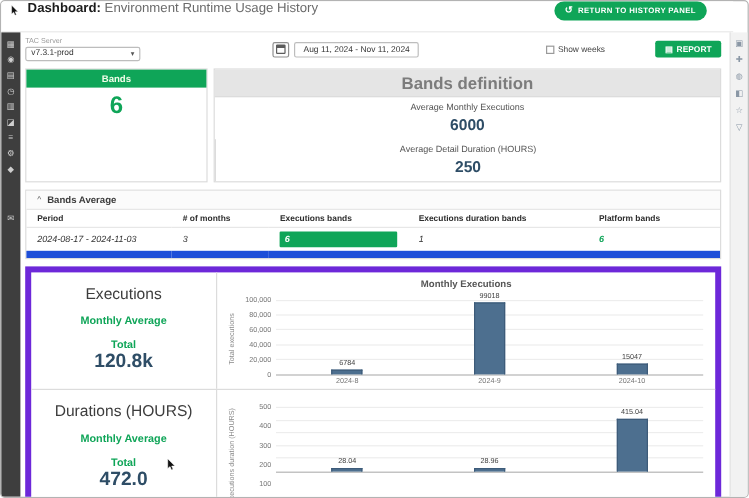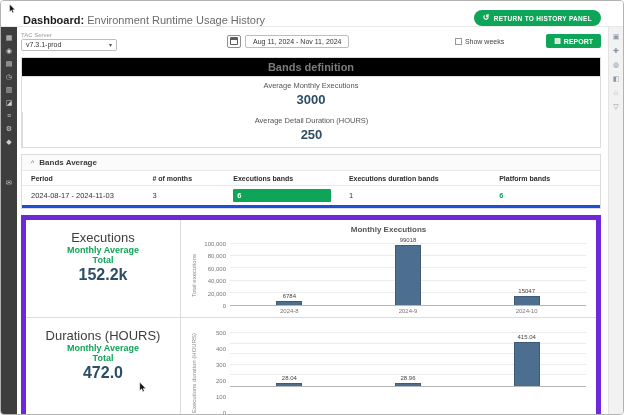--- a/index.html
+++ b/index.html
@@ -4,22 +4,22 @@
 <style>
   *{margin:0;padding:0;box-sizing:border-box;}
   html,body{width:624px;height:415px;}
   body{
     font-family:"Liberation Sans",sans-serif;
     background:#fff;color:#333;
     border:1px solid #b3b3b3;border-radius:4px;
     position:relative;overflow:hidden;
   }
   
-  .header{position:absolute;top:0;left:0;right:0;height:26px;background:#fff;
-    border-bottom:1px solid #e9e9e9;display:flex;align-items:flex-end;
+  .header{position:absolute;top:0;left:0;right:12px;height:26px;background:#fff;
+    border-bottom:1px solid #e9e9e9;display:flex;align-items:flex-start;
     justify-content:space-between;padding:0 22px 0 22px;z-index:6;}
   .title{font-size:11px;color:#6b6b6b;white-space:nowrap;}
   .title .prefix{color:#1b1b1b;font-weight:bold;}
   .btn-return{display:inline-flex;align-items:center;gap:4px;background:#0fa558;color:#fff;
     font-size:6.5px;font-weight:bold;letter-spacing:.3px;border:none;border-radius:9px;
     padding:4px 9px;cursor:pointer;}
   .btn-return .glyph{font-size:8px;line-height:1;}
   
   .toolbar{position:absolute;top:26px;left:20px;right:22px;height:28px;display:flex;align-items:center;z-index:5;}
   .tac{display:flex;flex-direction:column;gap:1px;}
@@ -47,47 +47,47 @@
     border-left:1px solid #e3e3e3;display:flex;flex-direction:column;align-items:center;padding-top:6px;gap:7px;}
   .rail-right .ricon{font-size:7px;color:#8a97a5;line-height:1;cursor:pointer;}
   
   .main{position:absolute;top:56px;left:20px;right:22px;z-index:4;}
   .row1{display:flex;gap:5px;}
   .panel{border:1px solid #dcdcdc;background:#fff;}
   .bands-panel{width:152px;}
   .bands-header{background:#0fa558;color:#f2fde9;font-size:8px;font-weight:bold;text-align:center;padding:3px 0;}
   .bands-value{color:#0fa558;font-size:20px;font-weight:bold;text-align:center;padding:4px 0 6px;}
   .def-panel{flex:1;}
-  .def-header{background:#000000;color:#7c7c7c;font-size:11px;font-weight:bold;text-align:center;
+  .def-header{background:#e5e5e5;color:#7c7c7c;font-size:14px;font-weight:bold;text-align:center;
     padding:3px 0;border-bottom:1px solid #dcdcdc;}
   .def-body{display:flex;flex-direction:column;}
   .def-cell{flex:1;text-align:center;padding:4px 0 5px;}
   .def-cell + .def-cell{border-left:1px solid #dcdcdc;}
   .def-label{font-size:7.5px;color:#555;margin-bottom:2px;}
   .def-value{font-size:13px;font-weight:bold;color:#2e4d66;}
   
   .detail-panel{margin-top:6px;border:1px solid #dcdcdc;background:#fff;}
   .detail-header{display:flex;align-items:center;gap:5px;padding:3px 9px;background:#fbfbfb;
     border-bottom:1px solid #e7e7e7;cursor:pointer;}
   .detail-caret{font-size:7px;color:#666;line-height:1;}
   .detail-title{font-size:8px;font-weight:bold;color:#3c3c3c;}
   table{width:100%;border-collapse:collapse;table-layout:fixed;}
   th{font-size:7px;color:#2d2d2d;text-align:left;font-weight:bold;padding:4px 9px 3px;
     border-bottom:1px solid #e7e7e7;white-space:nowrap;overflow:hidden;}
-  td{font-size:7.5px;color:#333;padding:3px 9px;border-bottom:3px solid #1d4ed8;vertical-align:middle;}
+  td{font-size:7.5px;color:#333;padding:3px 9px;border-bottom:6px solid #1d4ed8;vertical-align:middle;font-style:italic;}
   .band-bar{display:block;background:#0fa558;color:#fff;font-size:7.5px;font-weight:bold;
     padding:2px 4px;border-radius:1px;}
   .green-text{color:#0fa558;font-weight:bold;}
   
   .charts{margin-top:6px;border:5px solid #6d28d9;background:#fff;}
   .chart-row{display:flex;}
   .chart-row + .chart-row{border-top:1px solid #dcdcdc;}
   .stats{width:155px;border-right:1px solid #dcdcdc;text-align:center;padding:10px 4px 6px;}
   .stats-title{font-size:13px;color:#3d3d3d;}
-  .stat-label{font-size:9px;font-weight:bold;color:#0fa558;margin-top:0;}
+  .stat-label{font-size:9px;font-weight:bold;color:#0fa558;margin-top:10px;}
   .stat-value{font-size:16px;font-weight:bold;color:#2e4d66;margin-top:1px;}
   .chart{flex:1;padding:5px 10px 3px;}
   .chart-title{text-align:center;font-size:8px;font-weight:bold;color:#555;}
   .chart-body{display:flex;margin-top:10px;}
   .ylabel{writing-mode:vertical-rl;transform:rotate(180deg);font-size:6px;color:#8a8a8a;
     width:9px;text-align:center;}
   .yaxis{width:30px;position:relative;}
   .ytick{position:absolute;right:4px;transform:translateY(50%);font-size:6px;color:#777;white-space:nowrap;}
   .plot{flex:1;position:relative;border-bottom:1px solid #b5b5b5;}
   .chart-exec .plot{height:62px;}
@@ -158,26 +158,30 @@
   <span class="ricon">✚</span>
   <span class="ricon">◍</span>
   <span class="ricon">◧</span>
   <span class="ricon">☆</span>
   <span class="ricon">▽</span>
 </div>
 
 <div class="main">
 
   <div class="row1">
+    <div class="panel bands-panel">
+      <div class="bands-header">Bands</div>
+      <div class="bands-value">6</div>
+    </div>
     <div class="panel def-panel">
       <div class="def-header">Bands definition</div>
       <div class="def-body">
         <div class="def-cell">
           <div class="def-label">Average Monthly Executions</div>
-          <div class="def-value">3000</div>
+          <div class="def-value">6000</div>
         </div>
         <div class="def-cell">
           <div class="def-label">Average Detail Duration (HOURS)</div>
           <div class="def-value">250</div>
         </div>
       </div>
     </div>
   </div>
 
   <div class="detail-panel">
@@ -216,21 +220,21 @@
     </table>
   </div>
 
   <div class="charts">
 
     <div class="chart-row">
       <div class="stats">
         <div class="stats-title">Executions</div>
         <div class="stat-label">Monthly Average</div>
         <div class="stat-label">Total</div>
-        <div class="stat-value">152.2k</div>
+        <div class="stat-value">120.8k</div>
       </div>
       <div class="chart chart-exec">
         <div class="chart-title">Monthly Executions</div>
         <div class="chart-body">
           <div class="ylabel">Total executions</div>
           <div class="yaxis">
               <div class="ytick" style="bottom: 0%;">0</div>
               <div class="ytick" style="bottom: 20%;">20,000</div>
               <div class="ytick" style="bottom: 40%;">40,000</div>
               <div class="ytick" style="bottom: 60%;">60,000</div>

